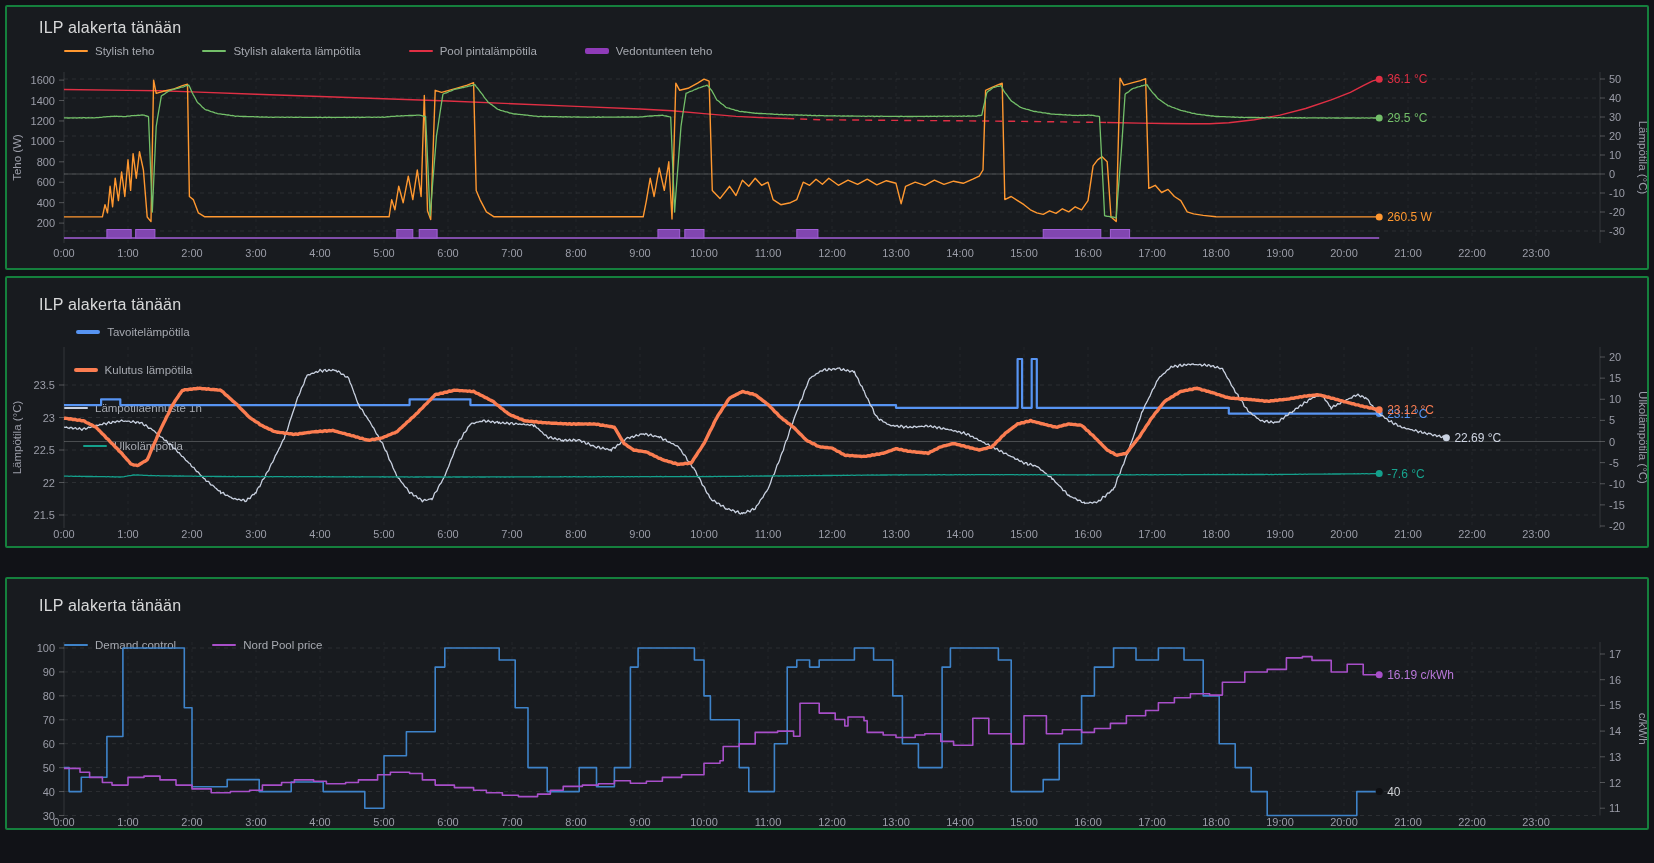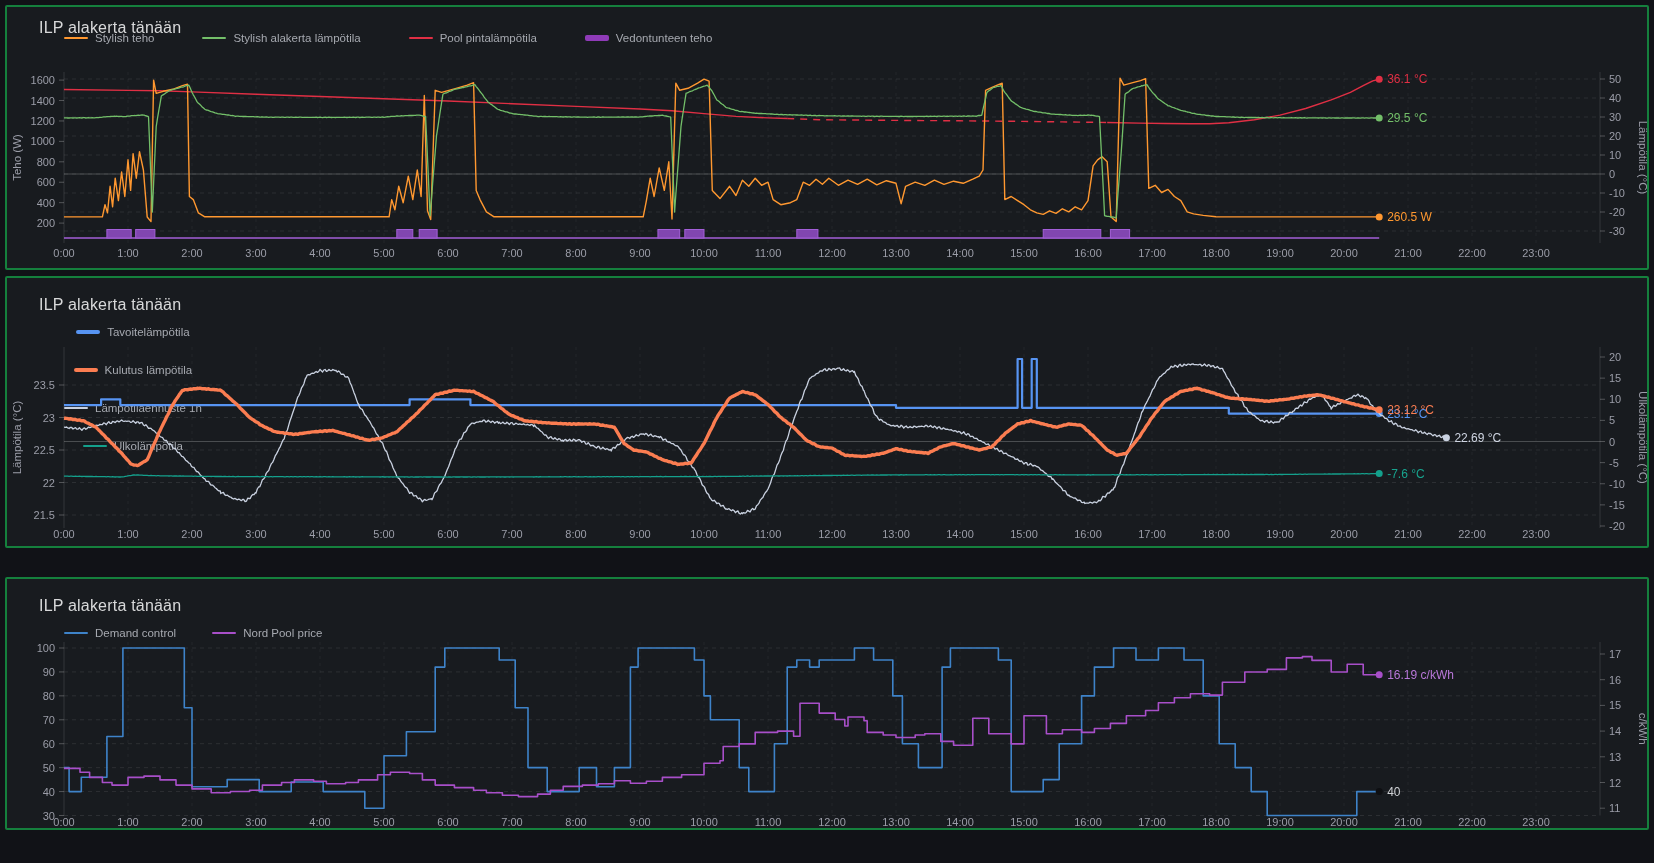--- a/index.html
+++ b/index.html
@@ -7,23 +7,23 @@
   body{width:1654px;height:863px;position:relative;overflow:hidden;}
   .panel{position:absolute;left:5px;width:1644px;background:#181b1f;border:2px solid #15803d;border-radius:2px;box-sizing:border-box;}
   .p1{top:5px;height:265px;}
   .p2{top:276px;height:272px;}
   .p3{top:577px;height:253px;}
   .panel-title{position:absolute;left:32px;margin:0;font-size:16px;font-weight:500;color:#d8d9da;letter-spacing:.2px;}
   .p1 .panel-title{top:12px;}
   .p2 .panel-title{top:18px;}
   .p3 .panel-title{top:18px;}
   .legend{position:absolute;left:57px;display:flex;gap:26px;align-items:center;}
-  .p1 .legend{top:25px;gap:48px;}
+  .p1 .legend{top:38px;gap:48px;}
   .p2 .legend{top:48px;flex-direction:column;}
-  .p3 .legend{top:48px;gap:36px;}
+  .p3 .legend{top:60px;gap:36px;}
   .legend-item{display:flex;align-items:center;gap:7px;cursor:pointer;}
   .legend-item .sw{width:24px;height:2px;border-radius:2px;}
   .legend-item .sw.thick{height:4px;}
   .legend-item .sw.box{height:6px;}
   .legend-item .lb{font-size:11.5px;color:#a6a9b0;}
   .stat{position:absolute;left:1285px;top:26px;width:210px;text-align:center;pointer-events:none;}
   .stat .stat-label{font-size:12px;color:#9b9da8;margin-bottom:4px;}
   .stat .stat-value{font-size:26px;color:#38b1f0;font-weight:400;}
   svg{position:absolute;left:0;top:0;}
   svg text{font-family:"Liberation Sans",sans-serif;}

